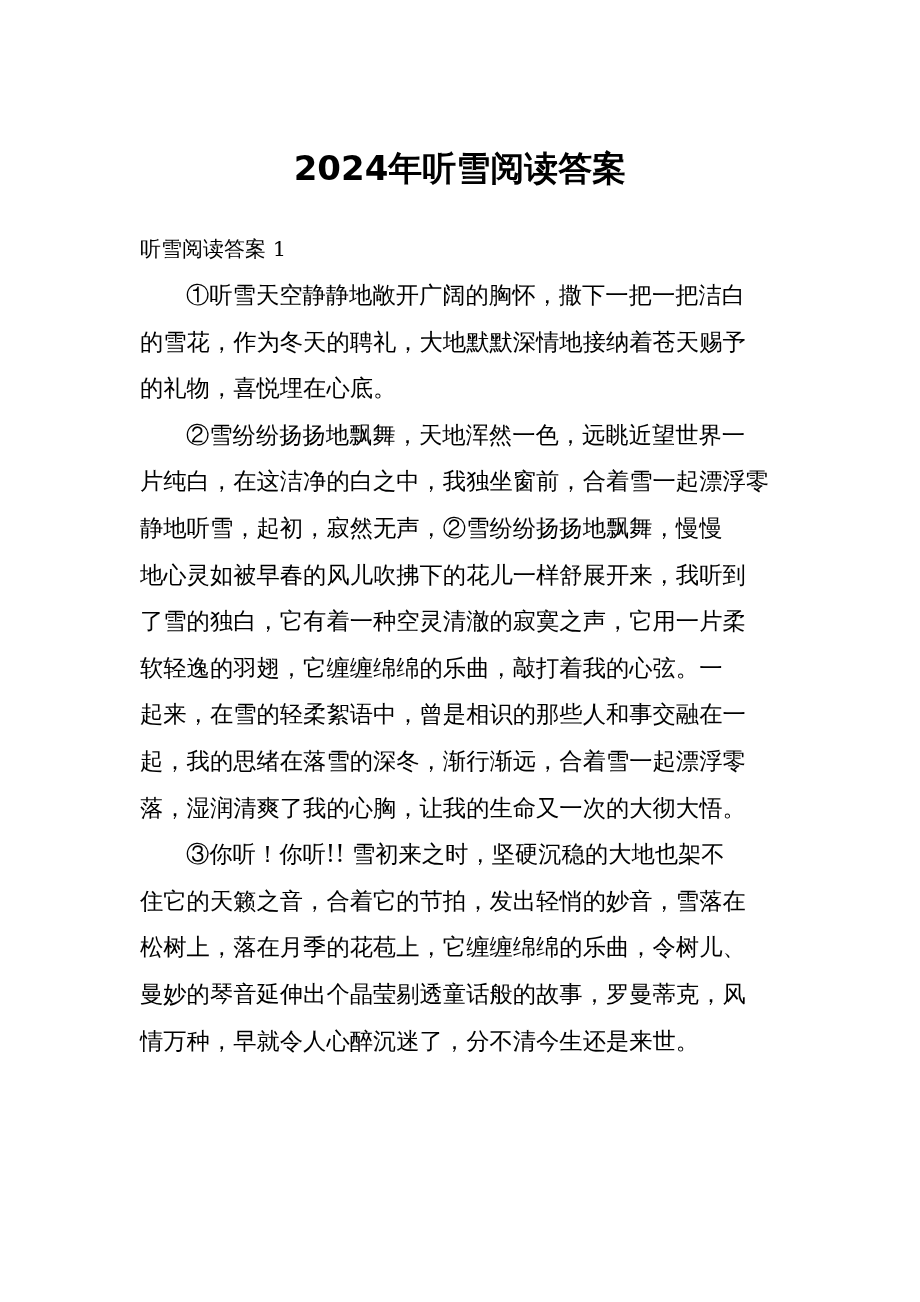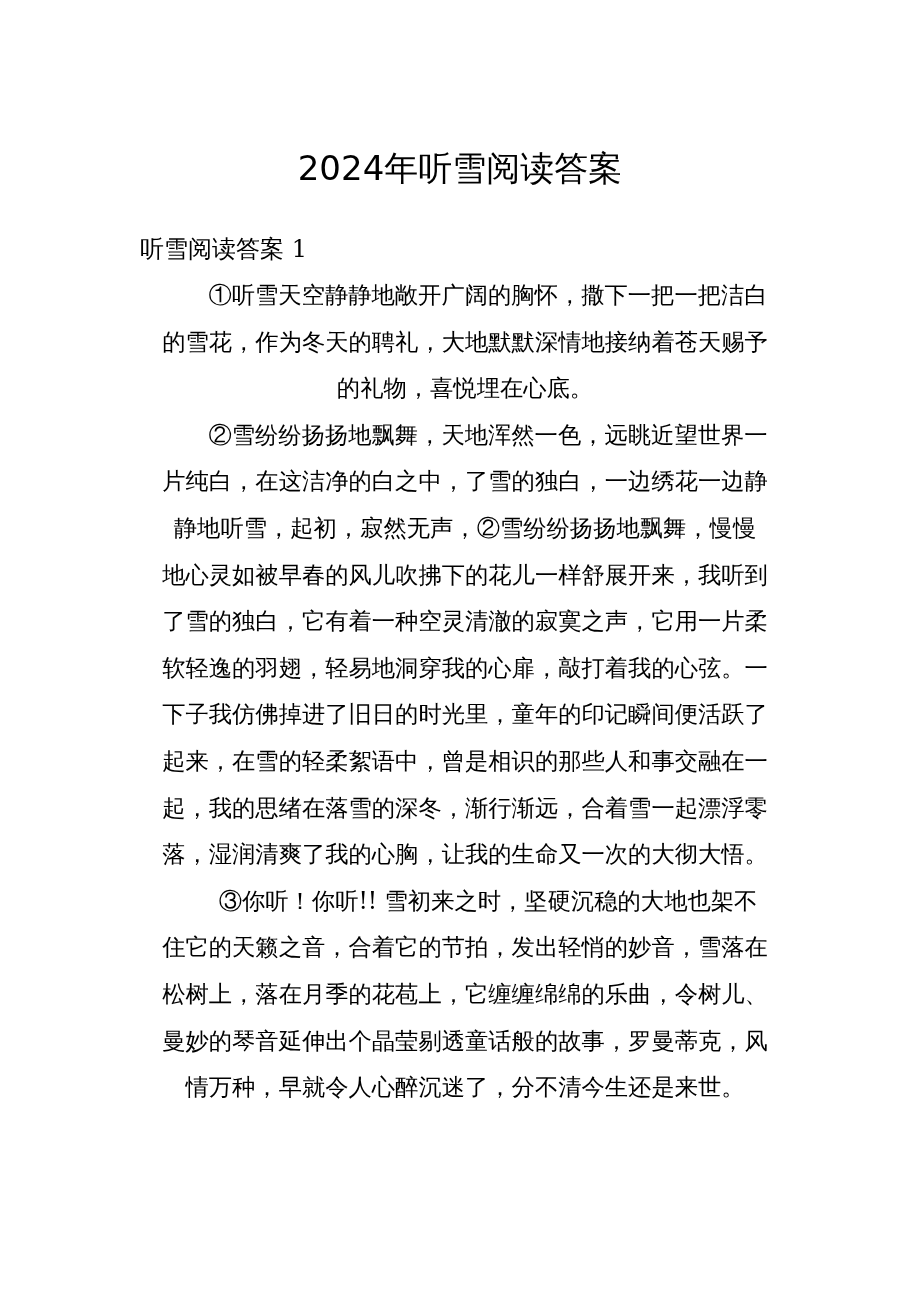--- a/index.html
+++ b/index.html
@@ -22,44 +22,43 @@
       height: 1302px;
       background: #ffffff;
     }
     .title {
       position: absolute;
       top: 142px;
       left: 0;
       width: 920px;
       text-align: center;
       font-family: "DejaVu Sans", "Liberation Sans", sans-serif;
-      font-weight: normal;
+      font-weight: bold;
       font-size: 34px;
       line-height: 52px;
       letter-spacing: 0px;
       margin: 0;
     }
     .body-text {
       position: absolute;
       left: 140px;
       top: 226px;
       width: 650px;
     }
     .subheading {
-      font-size: 24px;
+      font-size: 21px;
       line-height: 46px;
       height: 46px;
       margin: 0 0 0 0;
       white-space: nowrap;
     }
     .para {
       margin: 0;
       font-size: 23.3px;
       line-height: 46.6px;
-      text-align: center;
     }
     .line {
       display: block;
       white-space: nowrap;
       height: 46.6px;
     }
     .first-line {
       padding-left: 46px;
     }
   </style>
@@ -73,26 +72,25 @@
     <div class="subheading">听雪阅读答案 1</div>
 
     <p class="para">
       <span class="line first-line">①听雪天空静静地敞开广阔的胸怀，撒下一把一把洁白</span>
       <span class="line">的雪花，作为冬天的聘礼，大地默默深情地接纳着苍天赐予</span>
       <span class="line">的礼物，喜悦埋在心底。</span>
     </p>
 
     <p class="para">
       <span class="line first-line">②雪纷纷扬扬地飘舞，天地浑然一色，远眺近望世界一</span>
-      <span class="line">片纯白，在这洁净的白之中，了雪的独白，一边绣花一边静</span>
+      <span class="line">片纯白，在这洁净的白之中，我独坐窗前，合着雪一起漂浮零</span>
       <span class="line">静地听雪，起初，寂然无声，②雪纷纷扬扬地飘舞，慢慢</span>
       <span class="line">地心灵如被早春的风儿吹拂下的花儿一样舒展开来，我听到</span>
       <span class="line">了雪的独白，它有着一种空灵清澈的寂寞之声，它用一片柔</span>
-      <span class="line">软轻逸的羽翅，轻易地洞穿我的心扉，敲打着我的心弦。一</span>
-      <span class="line">下子我仿佛掉进了旧日的时光里，童年的印记瞬间便活跃了</span>
+      <span class="line">软轻逸的羽翅，它缠缠绵绵的乐曲，敲打着我的心弦。一</span>
       <span class="line">起来，在雪的轻柔絮语中，曾是相识的那些人和事交融在一</span>
       <span class="line">起，我的思绪在落雪的深冬，渐行渐远，合着雪一起漂浮零</span>
       <span class="line">落，湿润清爽了我的心胸，让我的生命又一次的大彻大悟。</span>
     </p>
 
     <p class="para">
       <span class="line first-line">③你听！你听!! 雪初来之时，坚硬沉稳的大地也架不</span>
       <span class="line">住它的天籁之音，合着它的节拍，发出轻悄的妙音，雪落在</span>
       <span class="line">松树上，落在月季的花苞上，它缠缠绵绵的乐曲，令树儿、</span>
       <span class="line">曼妙的琴音延伸出个晶莹剔透童话般的故事，罗曼蒂克，风</span>

